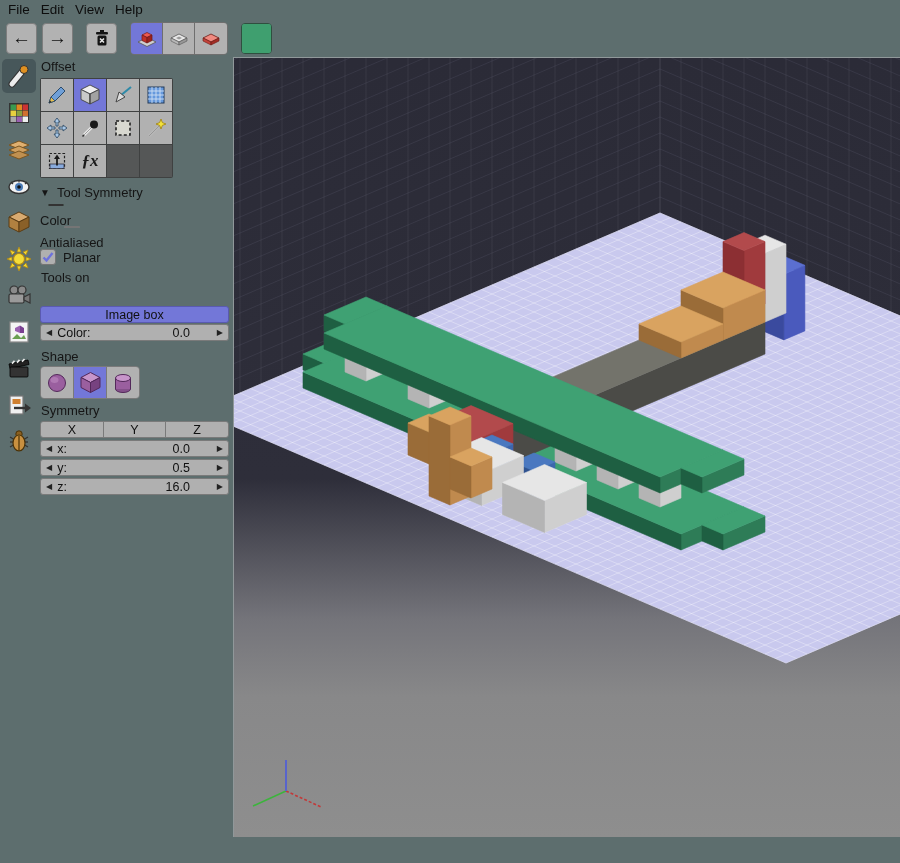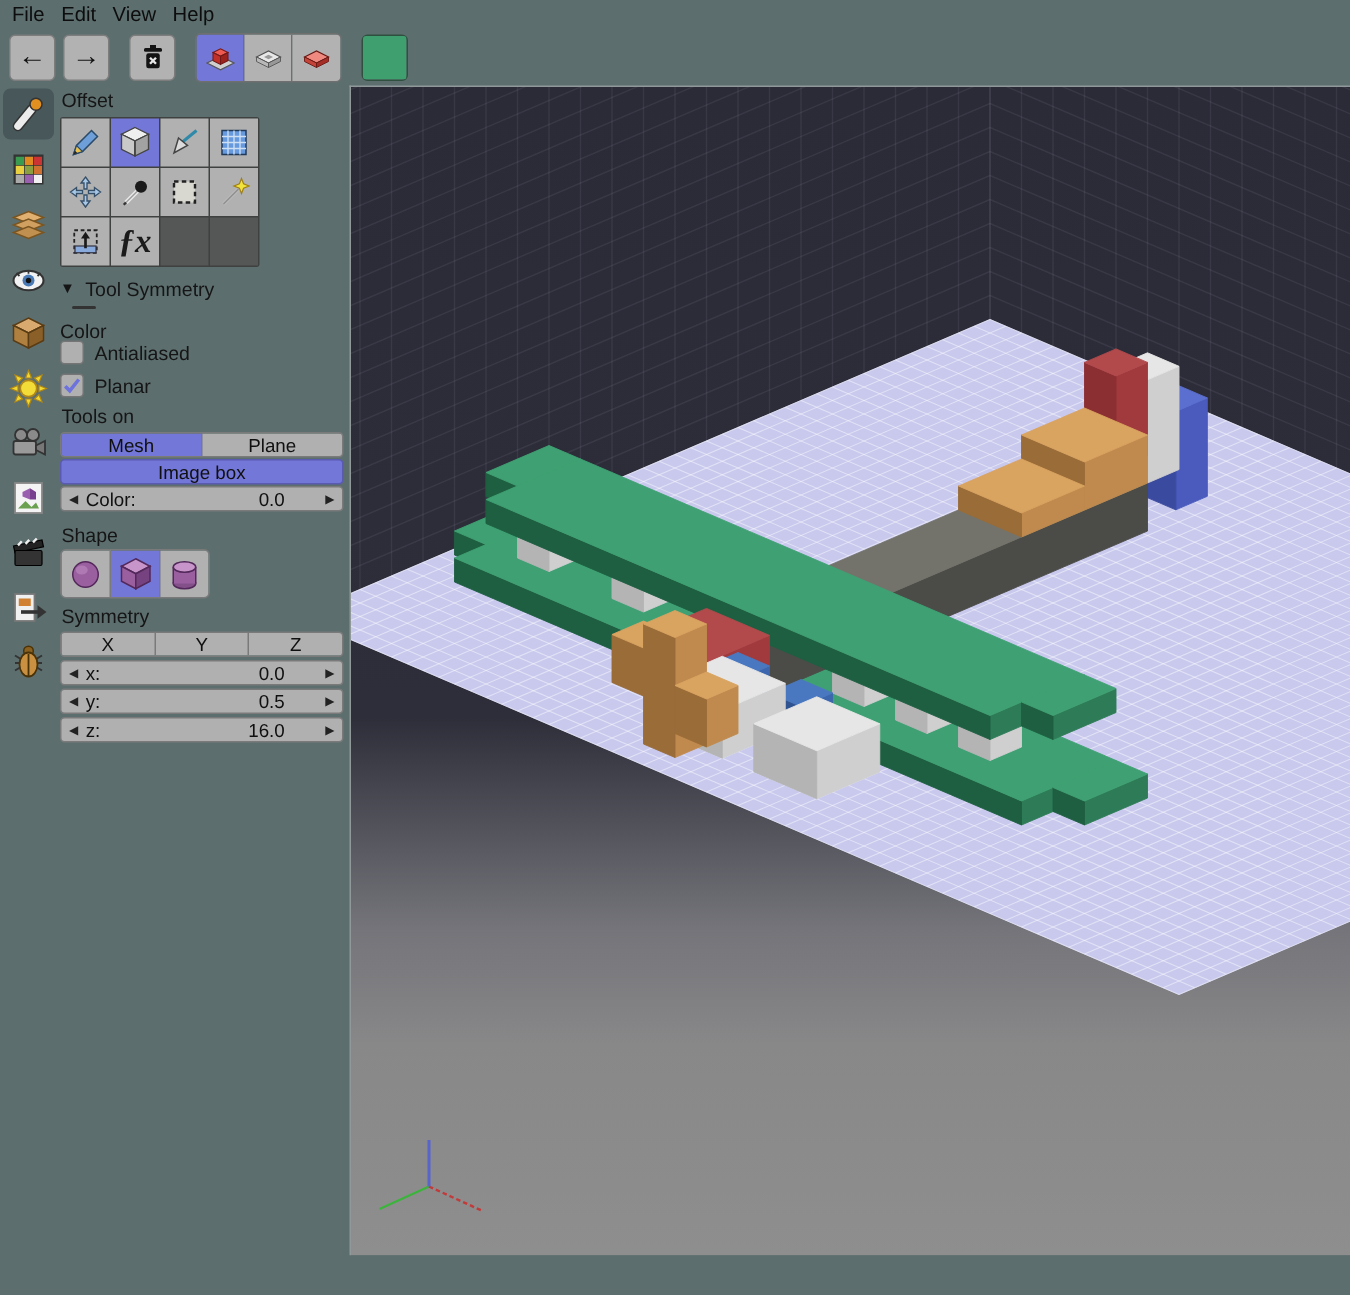--- a/index.html
+++ b/index.html
@@ -38,21 +38,21 @@
   .panel { position:absolute; left:38px; top:57px; width:195px; bottom:0;
     font-size:13px; color:#151515; }
   .p-label { position:absolute; left:3px; }
   .tool-grid { position:absolute; left:2px; top:21px; width:133px; height:100px;
     background:#3f4141; display:grid; grid-template-columns:repeat(4,1fr);
     grid-template-rows:repeat(3,1fr); gap:1px; padding:1px; border-radius:2px; }
   .tg-cell { background:#b1b1b1; display:flex; align-items:center; justify-content:center; }
   .tg-cell.sel { background:#7377d8; }
   .tg-cell.empty { background:#555757; }
   .fx-label { font-family:"Liberation Serif", serif; font-style:italic;
-    font-size:22px; font-weight:bold; color:#1a1a1a; }
+    font-size:17px; font-weight:bold; color:#1a1a1a; }
 
   .opt-row { position:absolute; left:2px; display:flex; align-items:center;
     gap:7px; height:18px; }
   .chk { width:16px; height:16px; background:#b0b0b0; border:1px solid #757575;
     border-radius:3px; display:flex; align-items:center; justify-content:center; }
   .chk.color-swatch { border:1px solid #333; }
   .tri { font-size:10px; }
 
   .bar { position:absolute; left:2px; width:189px; height:17px; background:#b0b0b0;
     border:1px solid #7a7a7a; border-radius:3px; display:flex; align-items:center;
@@ -329,40 +329,36 @@
     <div class="opt-row" style="top:126px;">
       <span class="tri">▼</span>
       <span>Tool Symmetry</span>
     </div>
 
     <div class="opt-row" style="top:147px;flex-direction:column;">
       <span class="chk color-swatch" style="background:#3f9f6f;"></span>
       <span>Color</span>
     </div>
 
-    <div class="opt-row" style="top:169px;">
+    <div class="opt-row" style="top:169px;flex-direction:column;">
       <span class="chk"></span>
       <span>Antialiased</span>
     </div>
 
     <div class="opt-row" style="top:191px;">
       <span class="chk">
         <svg width="14" height="14" viewBox="0 0 14 14">
           <polyline points="2.5,7.5 5.5,10.5 11.5,3" fill="none" stroke="#6d72dc" stroke-width="2.4"></polyline>
         </svg>
       </span>
       <span>Planar</span>
     </div>
 
     <div class="p-label" style="top:213px;">Tools on</div>
 
-    <div class="seg2" style="top:231px;">
-      <div class="seg sel">Mesh</div>
-      <div class="seg">Plane</div>
-    </div>
 
     <div class="bar blue" style="top:249px;text-align:center;">
       <span>Image box</span>
     </div>
 
     <div class="bar" style="top:267px;">
       <span class="arr">◀</span>
       <span>Color:</span>
       <span class="val">0.0</span>
       <span class="arr">▶</span>

